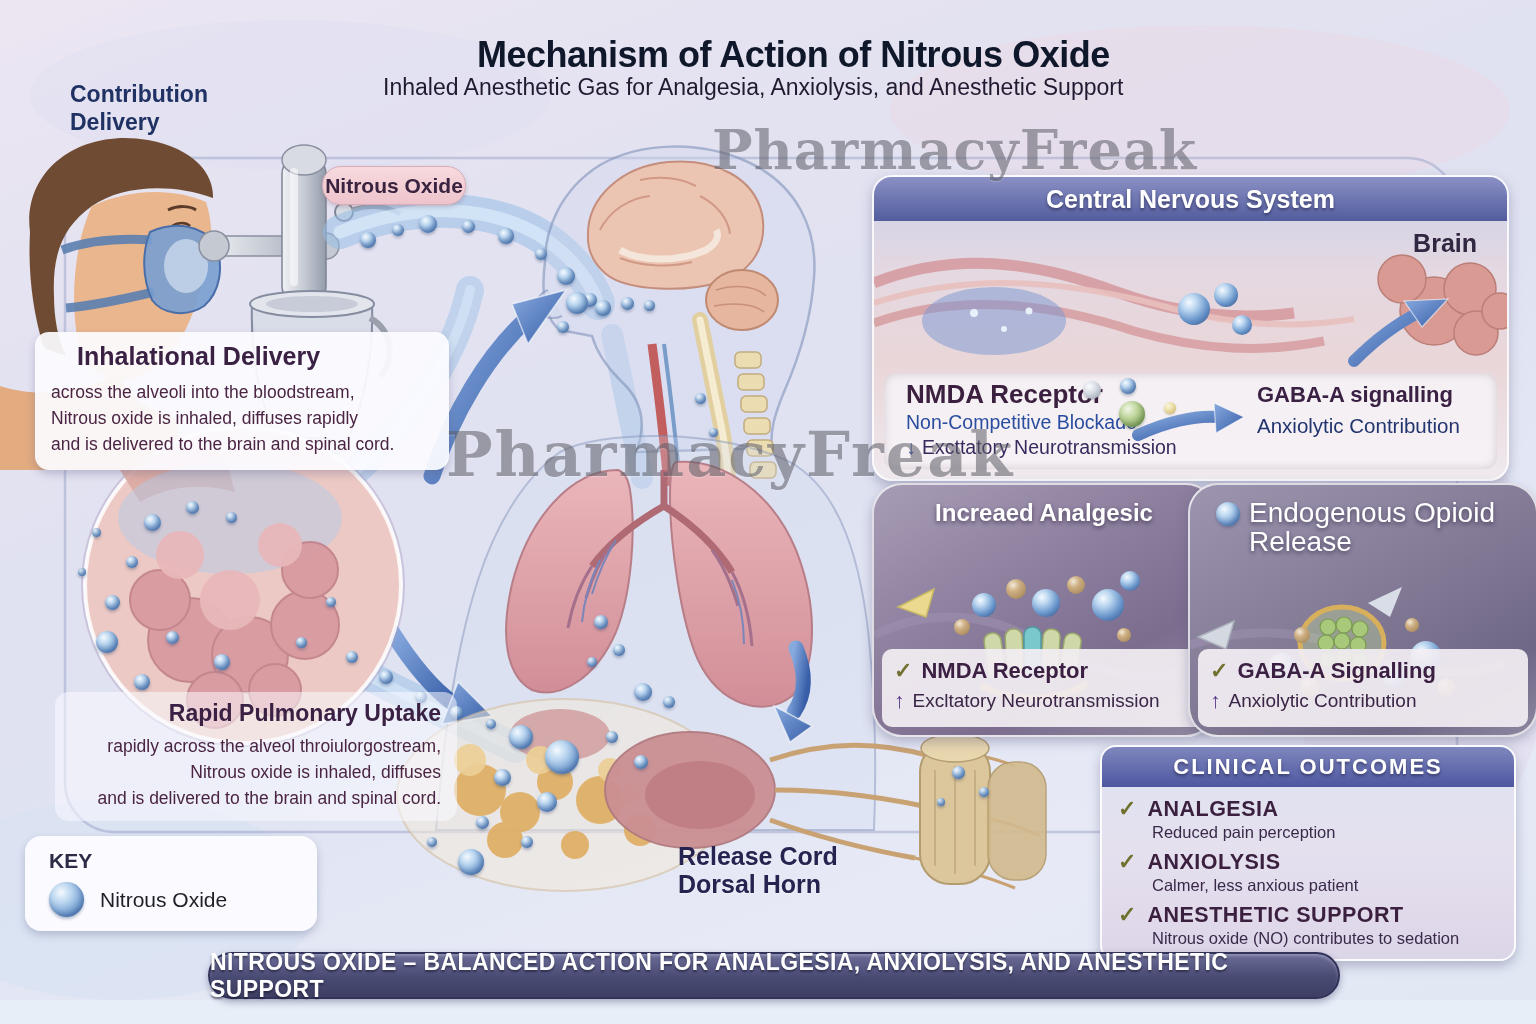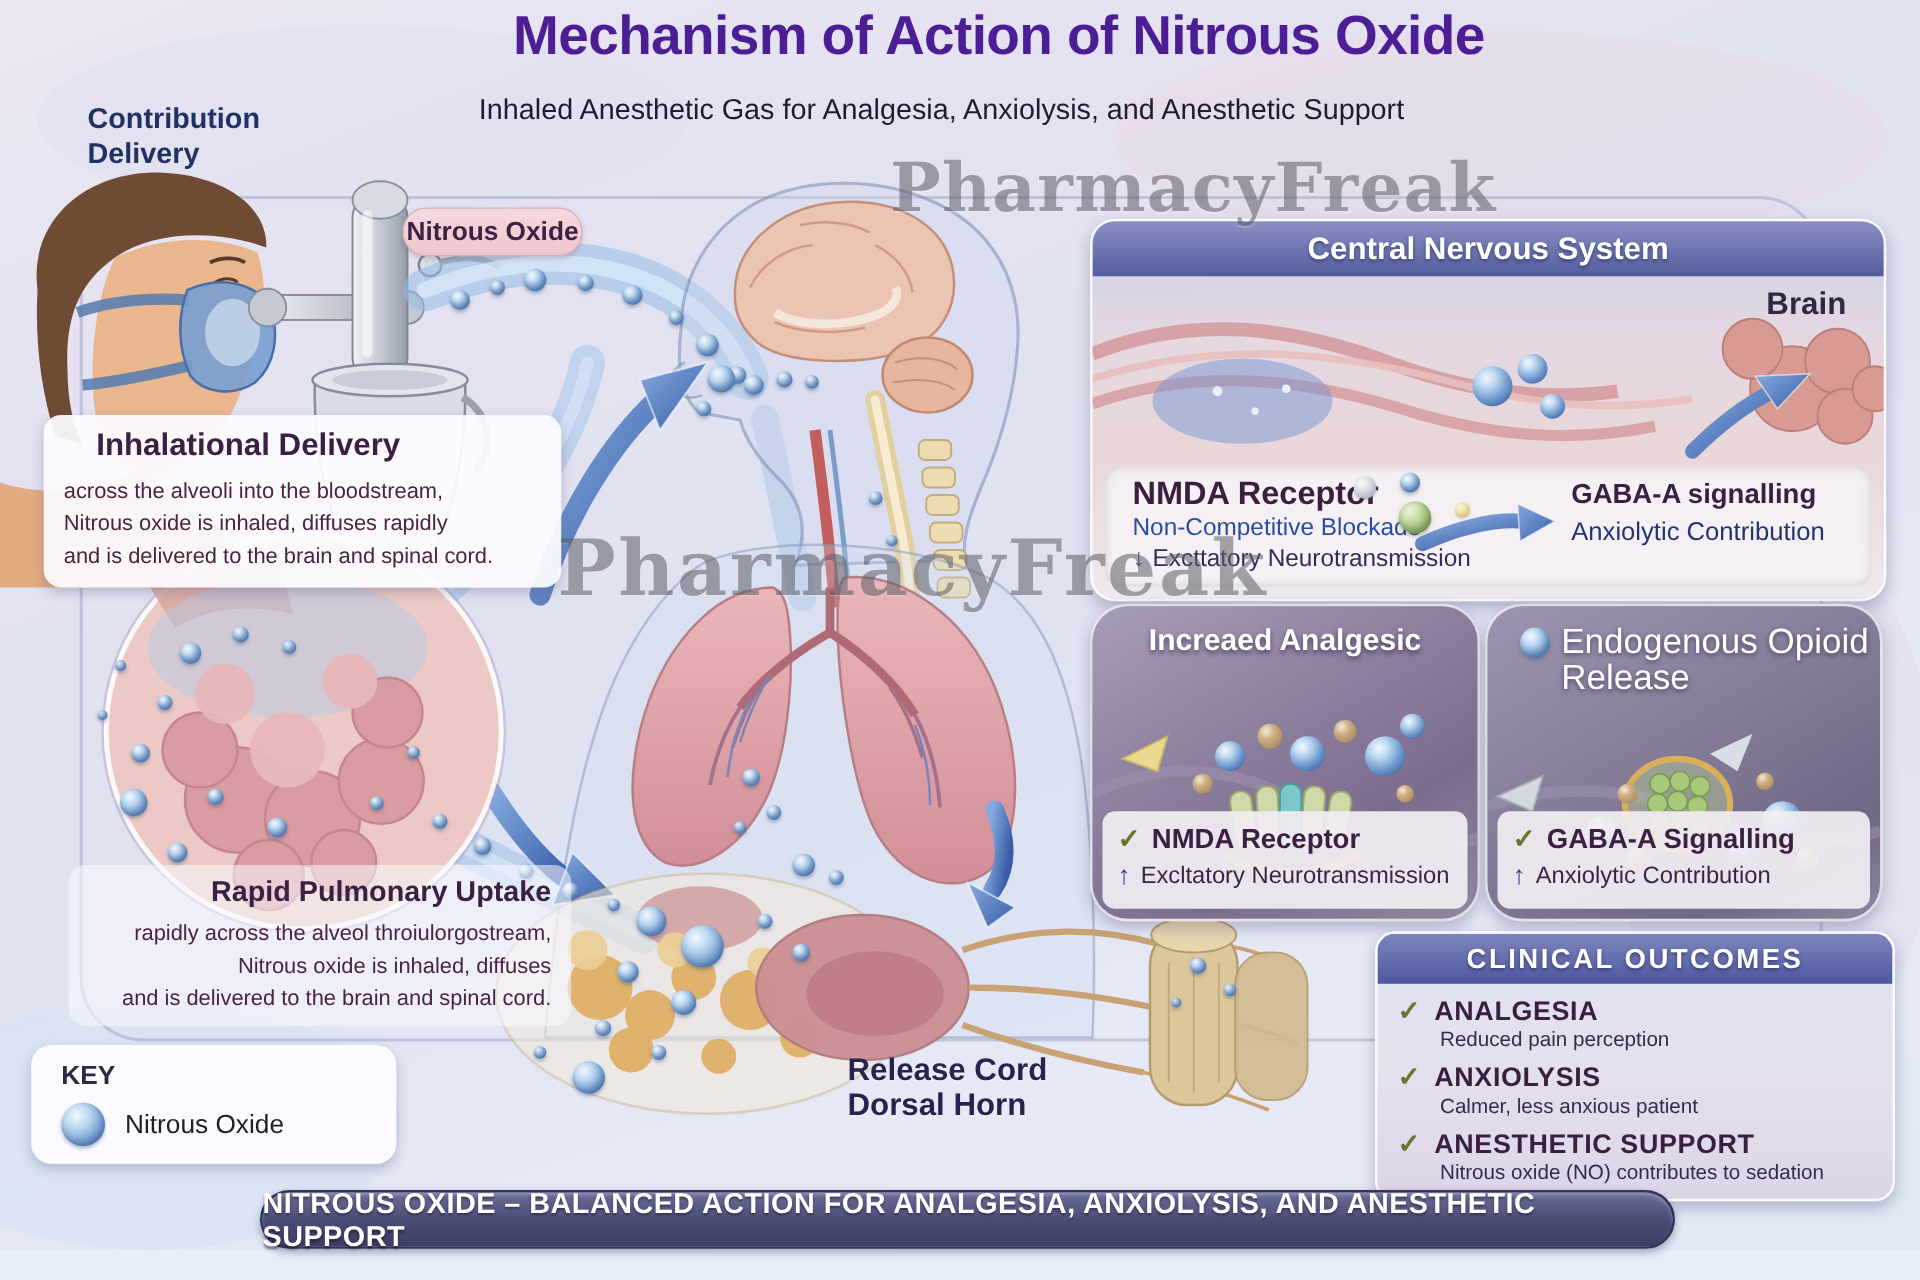--- a/index.html
+++ b/index.html
@@ -3,21 +3,21 @@
 <meta charset="utf-8">
 <style>
   html,body{margin:0;padding:0;}
   body{
     width:1536px;height:1024px;position:relative;overflow:hidden;
     font-family:"Liberation Sans",sans-serif;
     background:linear-gradient(160deg,#ece6f2 0%,#e3e2f1 25%,#dfe2f1 50%,#e7eaf6 78%,#e0e8f4 100%);
   }
   .abs{position:absolute;}
   
-  .main-title{left:50%;top:4px;transform:translateX(-46%);font-size:44px;font-weight:bold;color:#4c1d95;letter-spacing:-.5px;z-index:4;white-space:nowrap;}
+  .main-title{left:50%;top:34px;transform:translateX(-46%);font-size:36px;font-weight:bold;color:#0f172a;letter-spacing:-.5px;z-index:4;white-space:nowrap;}
   .sub-title{left:50%;top:74px;transform:translateX(-52%);font-size:23px;font-weight:500;color:#211a30;z-index:4;white-space:nowrap;}
   .corner-label{left:70px;top:80px;font-size:23px;font-weight:bold;color:#1f3263;line-height:28px;z-index:4;}
   .watermark{font-family:"DejaVu Serif",serif;font-weight:bold;color:#5e5e68;opacity:.55;z-index:6;pointer-events:none;white-space:nowrap;text-shadow:0 1px 1px rgba(255,255,255,.4);}
   .wm1{left:712px;top:118px;font-size:54px;letter-spacing:1px;}
   .wm2{left:446px;top:418px;font-size:62px;letter-spacing:2px;}
   
   .pill{display:flex;align-items:center;justify-content:center;border-radius:19px;z-index:4;}
   .gas-pill{left:322px;top:166px;width:142px;height:37px;background:linear-gradient(180deg,#f7dade,#eec4cc);border:1px solid #d8adb8;color:#3a2340;font-size:21px;font-weight:600;box-shadow:0 2px 4px rgba(120,90,110,.3);}
   .alveoli-pill{left:205px;top:567px;padding:3px 17px;background:rgba(255,253,250,.95);border:2px solid #8a7078;border-radius:18px;color:#33203a;font-size:22px;font-weight:bold;box-shadow:0 2px 4px rgba(110,80,90,.35);}
   .card{background:rgba(252,252,255,.93);border-radius:14px;box-shadow:0 4px 9px rgba(90,90,130,.3);z-index:4;}
@@ -40,21 +40,21 @@
   .nmda-block{position:absolute;left:22px;top:6px;}
   .nmda-title{font-size:26px;font-weight:bold;color:#3b1f3e;}
   .nmda-sub{font-size:19.5px;color:#2a4da0;margin-top:1px;}
   .nmda-arrow-line{font-size:19.5px;color:#392a5e;margin-top:2px;display:flex;gap:6px;align-items:center;}
   .dn-arrow{color:#2a4da0;font-weight:bold;font-size:20px;}
   .gaba-block{position:absolute;left:373px;top:9px;}
   .gaba-line{font-size:22px;font-weight:600;color:#3a2144;}
   .anxio-line{font-size:20.5px;color:#22356e;margin-top:6px;}
   .strip-arrow{position:absolute;left:248px;top:28px;z-index:3;}
   
-  .sub-panel{width:308px;height:250px;border-radius:30px;overflow:hidden;border:2px solid rgba(255,255,255,.75);box-shadow:0 5px 12px rgba(80,80,120,.35);z-index:4;}
+  .sub-panel{width:308px;height:250px;border-radius:30px;overflow:hidden;border:2px solid rgba(255,255,255,.75);box-shadow:0 5px 12px rgba(80,80,120,.35);z-index:4;padding-left:32px;}
   .analg-panel{left:872px;top:483px;background:linear-gradient(150deg,#a79cb6 0%,#8d7f9e 40%,#7c6d8f 70%,#90889f 100%);}
   .opioid-panel{left:1188px;top:483px;width:314px;background:linear-gradient(150deg,#9d95b0 0%,#857c98 45%,#6f6886 80%,#8d87a0 100%);}
   .sub-title-w{position:absolute;top:13px;left:0;right:0;text-align:center;color:#fff;font-size:24px;font-weight:bold;line-height:29px;text-shadow:0 2px 4px rgba(40,30,60,.65);z-index:3;}
   .op-title-row{position:absolute;top:13px;left:26px;display:flex;gap:9px;z-index:3;}
   .op-title-sph{width:24px;height:24px;margin-top:4px;}
   .op-title-txt{color:#fff;font-size:28px;font-weight:normal;line-height:29px;text-shadow:0 2px 4px rgba(40,30,60,.65);}
   .sub-strip{position:absolute;left:8px;right:8px;bottom:8px;height:78px;background:rgba(243,238,243,.92);border-radius:10px;padding:9px 12px;box-sizing:border-box;z-index:3;}
   .chk-line{display:flex;align-items:center;gap:9px;font-size:22px;font-weight:bold;color:#3b2043;}
   .chk{color:#70712f;font-size:22px;font-weight:bold;}
   .uparrow-line{display:flex;align-items:center;gap:8px;font-size:19px;color:#3a2546;margin-top:5px;}

